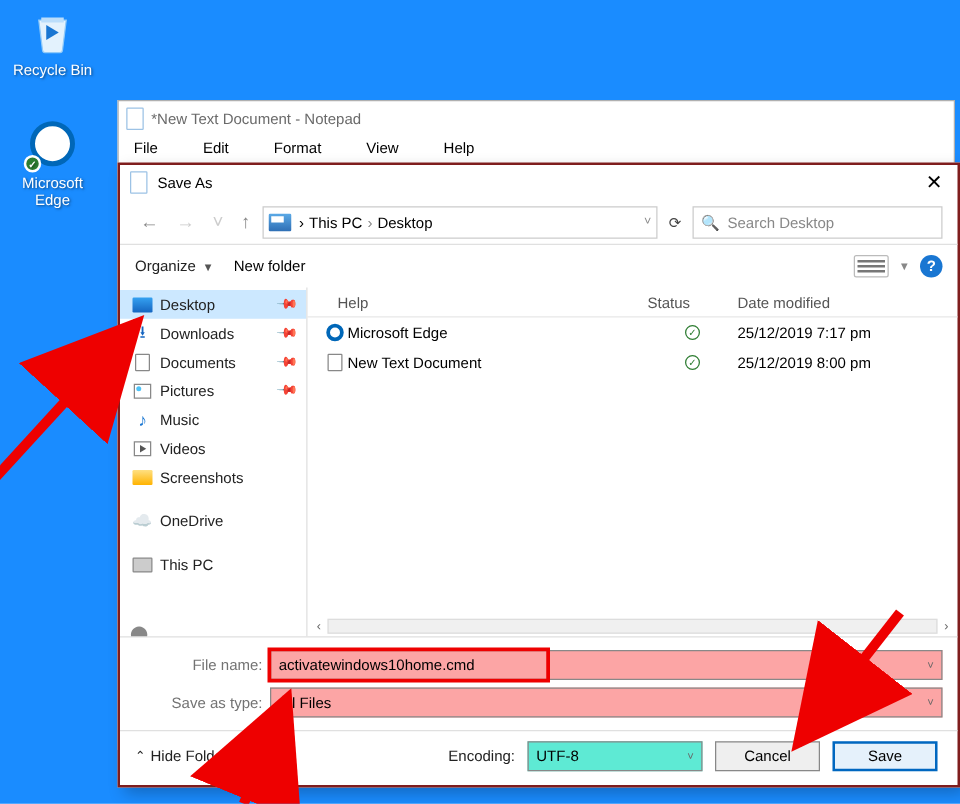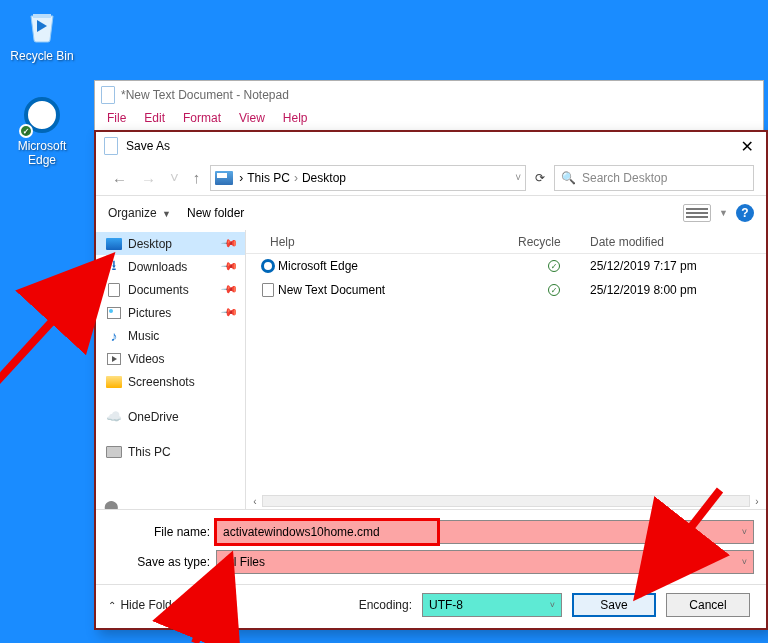--- a/index.html
+++ b/index.html
@@ -9,21 +9,21 @@
   .desktop-icon { position: absolute; width: 64px; text-align: center; color: #fff; text-shadow: 1px 1px 2px rgba(0,0,0,0.5); }
   .desktop-icon .ico { width: 42px; height: 42px; margin: 0 auto 3px; display:flex; align-items:center; justify-content:center; position:relative;}
   .recycle-bin .ico svg { width:42px; height:42px; }
   .edge-ico { width:36px; height:36px; background:#fff; border-radius:50%; border:4px solid #0067b8; position:relative; margin:auto;}
   .edge-badge{position:absolute;bottom:-2px;left:-2px;width:14px;height:14px;background:#2e7d32;border-radius:50%;border:2px solid #fff;display:flex;align-items:center;justify-content:center;color:#fff;font-size:8px;font-weight:bold;}
 
   
   .notepad { position:absolute; left:94px; top:80px; width:670px; height:520px; background:#fff; border:1px solid #b0b0b0; }
   .notepad-title { height:28px; display:flex; align-items:center; padding:0 6px; color:#6a6a6a;}
   .notepad-title .page-ico{width:14px;height:18px;background:#fff;border:1px solid #9cc2e5;margin-right:6px;border-radius:1px;}
-  .notepad-menu { display:flex; gap:2px; padding:0 4px 4px; color:#be185d;}
+  .notepad-menu { display:flex; gap:20px; padding:0 4px 4px; color:#000000;}
   .notepad-menu span{ padding:2px 8px;}
 
   
   .saveas { position:absolute; left:94px; top:130px; width:674px; height:500px; background:#fff; border:2px solid #7f1d1d; box-shadow:5px 5px 12px rgba(0,0,0,0.25);}
   .sa-title { height:28px; display:flex; align-items:center; padding:0 8px;}
   .sa-title .page-ico{width:14px;height:18px;background:#fff;border:1px solid #9cc2e5;margin-right:8px;border-radius:1px;}
   .sa-title .close{margin-left:auto; font-size:16px; padding:0 4px;}
   .sa-nav { height:36px; display:flex; align-items:center; gap:6px; padding:0 12px; border-bottom:1px solid #e0e0e0;}
   .navbtn{color:#888; font-size:15px; padding:2px 4px;}
   .navbtn.disabled{color:#ccc;}
@@ -72,21 +72,21 @@
   .row .name{width:240px;}
   .row .status{width:72px;color:#2e7d32;display:flex;justify-content:center;}
   .row .status-circle{width:12px;height:12px;border:1.5px solid #2e7d32;border-radius:50%;display:flex;align-items:center;justify-content:center;font-size:8px;}
   .row .date{flex:1;}
   .hscroll{margin-top:auto;height:16px;display:flex;align-items:center;padding:0 2px;}
   .hscroll .arr{width:14px;height:14px;color:#666;display:flex;align-items:center;justify-content:center;font-size:10px;}
   .hscroll .track{flex:1;height:12px;background:#f0f0f0;border:1px solid #ddd;}
 
   .sa-fields{padding:10px 12px 4px;}
   .field-row{display:flex;align-items:center;margin-bottom:6px;gap:6px;}
-  .flabel{width:102px;text-align:right;color:#000000;}
+  .flabel{width:102px;text-align:right;color:#737373;}
   .combo{flex:1;position:relative;height:24px;border:1px solid #888;display:flex;align-items:center;padding:0 20px 0 6px;background:#fca5a5;}
   .combo .dd-arr{position:absolute;right:6px;top:50%;transform:translateY(-50%);color:#666;font-size:9px;}
   .filename-highlight{position:absolute;left:-3px;top:-3px;width:226px;height:28px;border:3px solid #e00;pointer-events:none;}
 
   .sa-bottom{display:flex;align-items:center;padding:8px 16px 8px 12px;border-top:1px solid #e0e0e0;gap:10px;}
   .hide-link{display:flex;align-items:center;gap:4px;color:#222;}
   .chev-up{font-size:10px;}
   .enc-label{margin-left:auto;color:#222;}
   .enc-combo{width:140px;height:24px;border:1px solid #888;background:#5eead4;display:flex;align-items:center;padding:0 18px 0 6px;position:relative;}
   .enc-combo .dd-arr{position:absolute;right:6px;font-size:9px;color:#666;}
@@ -230,21 +230,21 @@
             <div class="mi-pc"></div>
           </div>
         <span>This PC</span>
       </div>
       <div class="side-cut">⬤</div>
     </div>
 
     <div class="filepane">
       <div class="cols">
         <div class="col-name">Help</div>
-        <div class="col-status">Recycle</div>
+        <div class="col-status">Status</div>
         <div class="col-date">Date modified</div>
       </div>
       <div class="row">
         <div class="ico">
             <div style="width:14px;height:14px;background:#fff;border:3px solid #0067b8;border-radius:50%"></div>
           </div>
         <div class="name">Microsoft Edge</div>
         <div class="status">
             <div class="status-circle">✓</div>
           </div>
@@ -289,25 +289,25 @@
   <div class="sa-bottom">
     <div class="hide-link">
       <span class="chev-up">⌃</span>
       <span>Hide Folders</span>
     </div>
     <div class="enc-label">Encoding:</div>
     <div class="enc-combo">
       <span>UTF-8</span>
       <span class="dd-arr">˅</span>
     </div>
+    <div class="btn">
+        <span>Cancel</span>
+      </div>
     <div class="btn primary">
         <span>Save</span>
-      </div>
-    <div class="btn">
-        <span>Cancel</span>
       </div>
   </div>
 </div>
 
 <div class="ann-arrow" style="left:-40px;top:240px">
   <svg width="170" height="170">
       <defs>
         <marker id="ah1" markerWidth="14" markerHeight="14" refX="11" refY="6" orient="auto">
           <path d="M0,0 L12,6 L0,12 Z" fill="#e00"></path>
         </marker>

